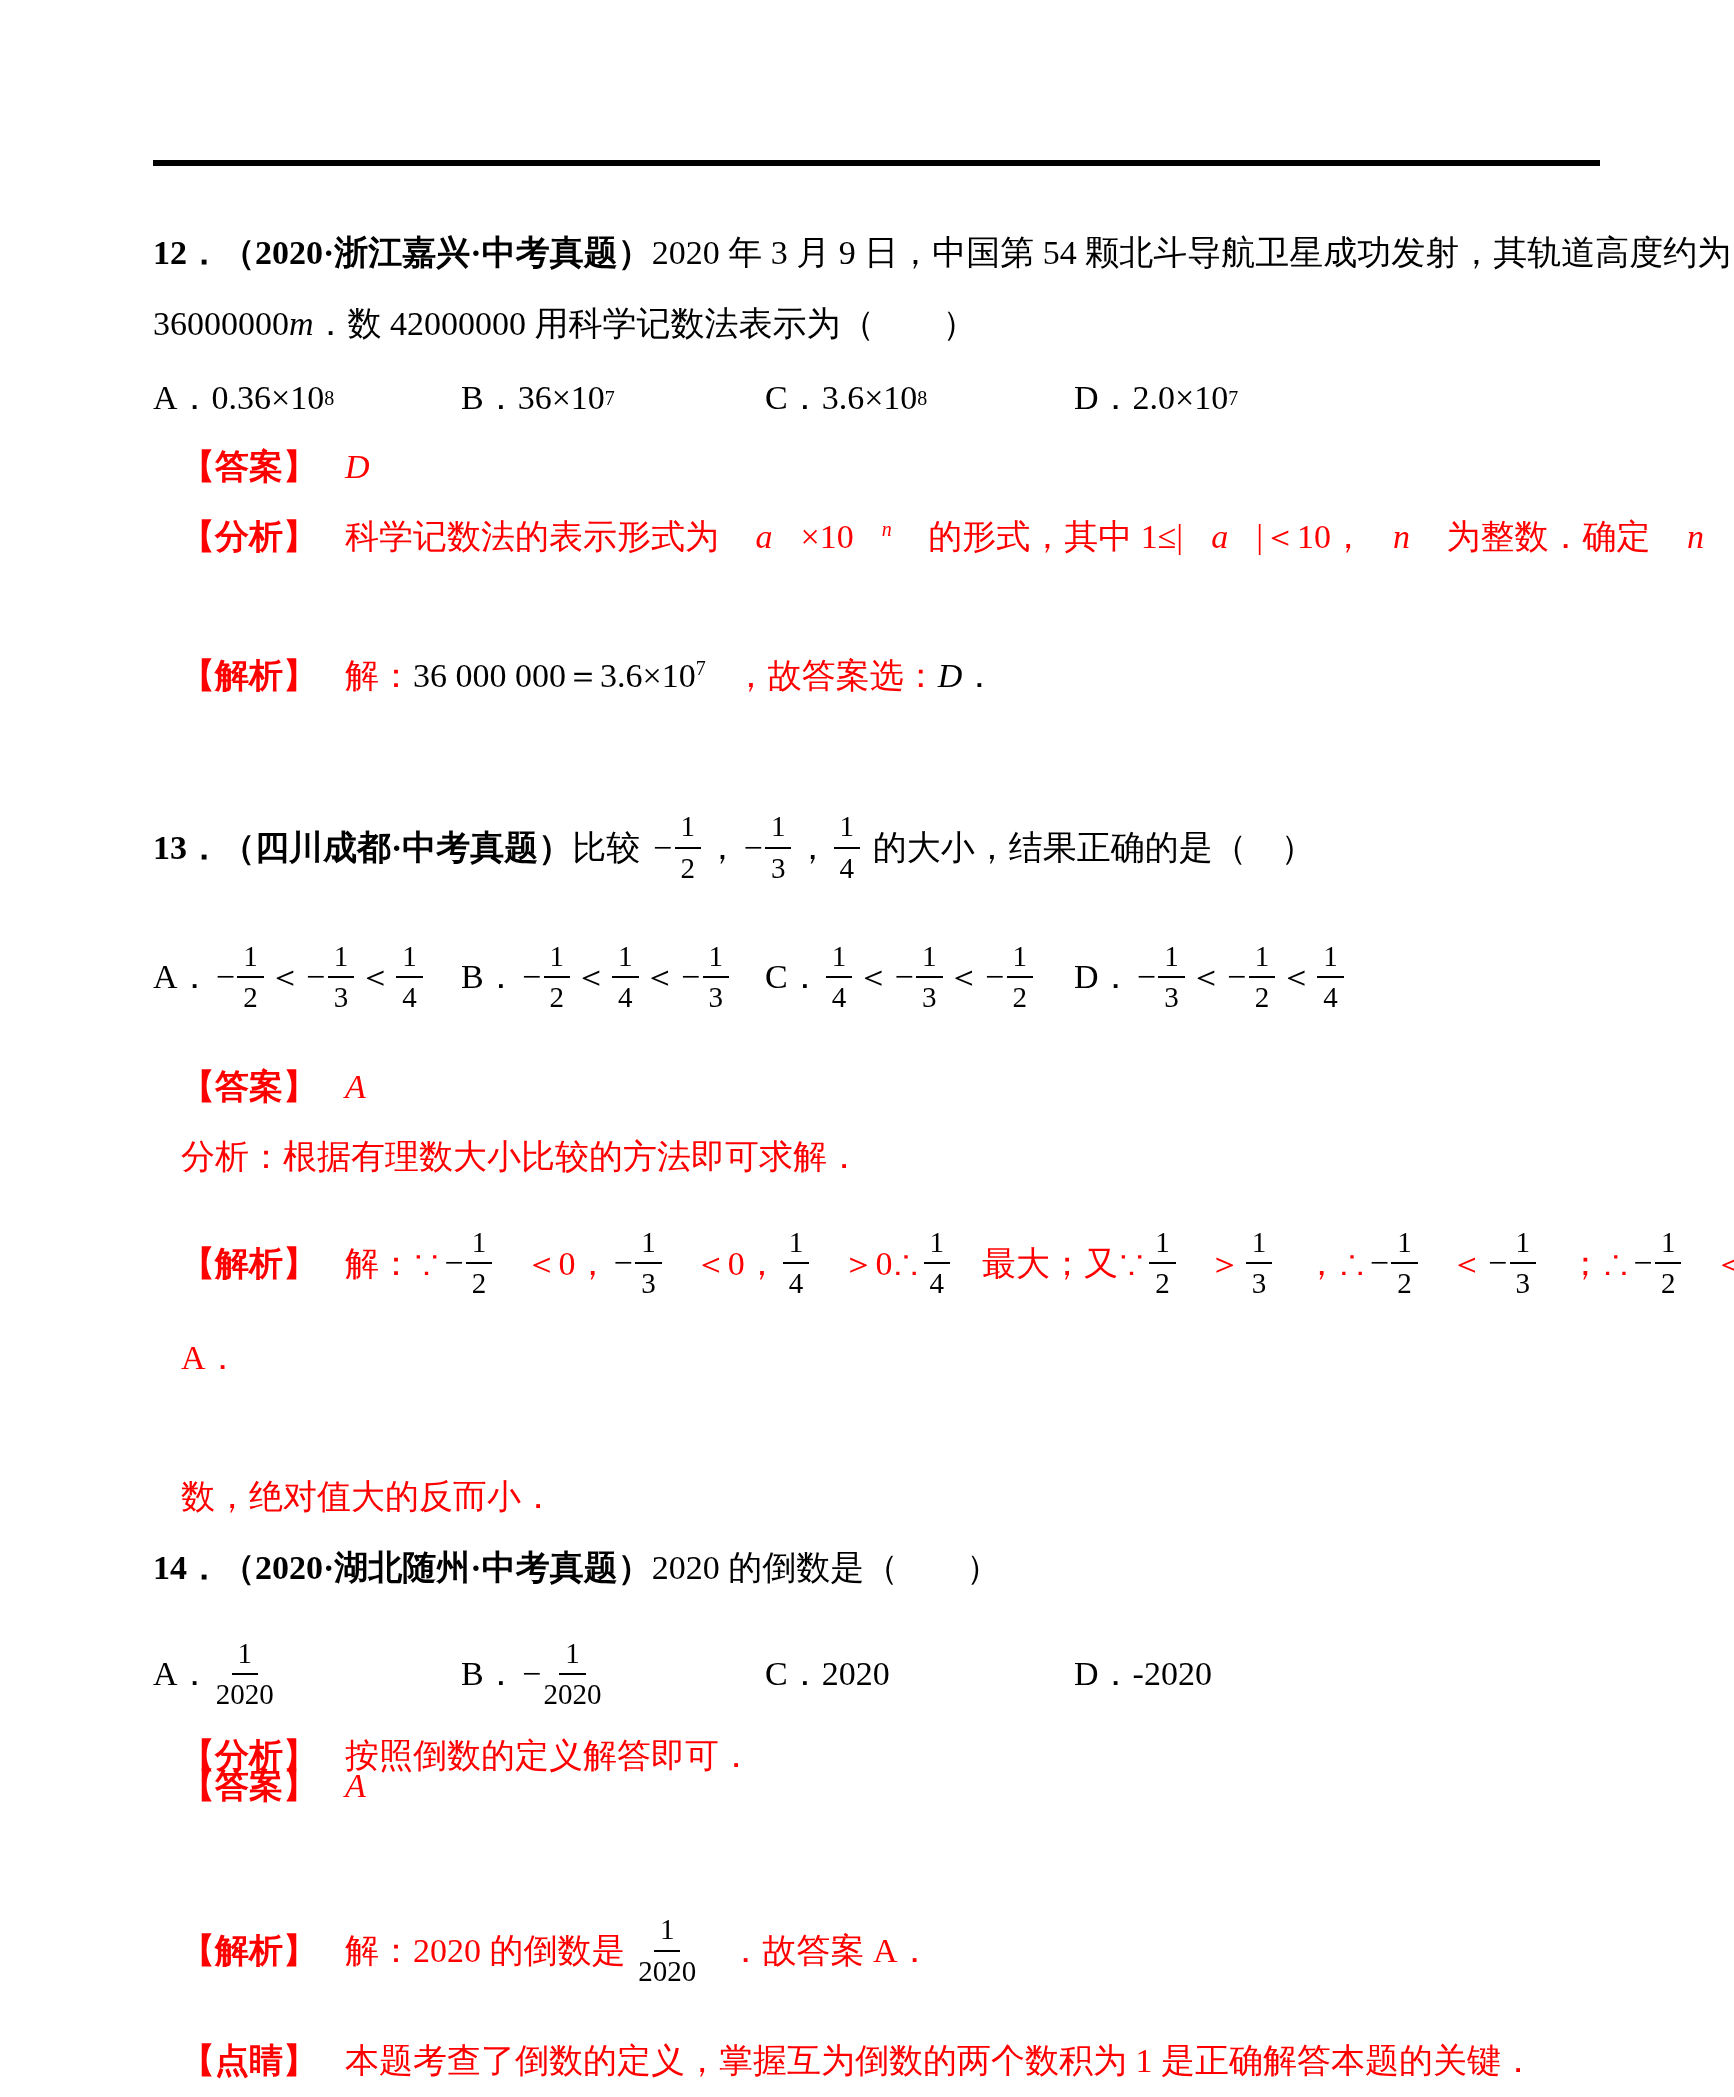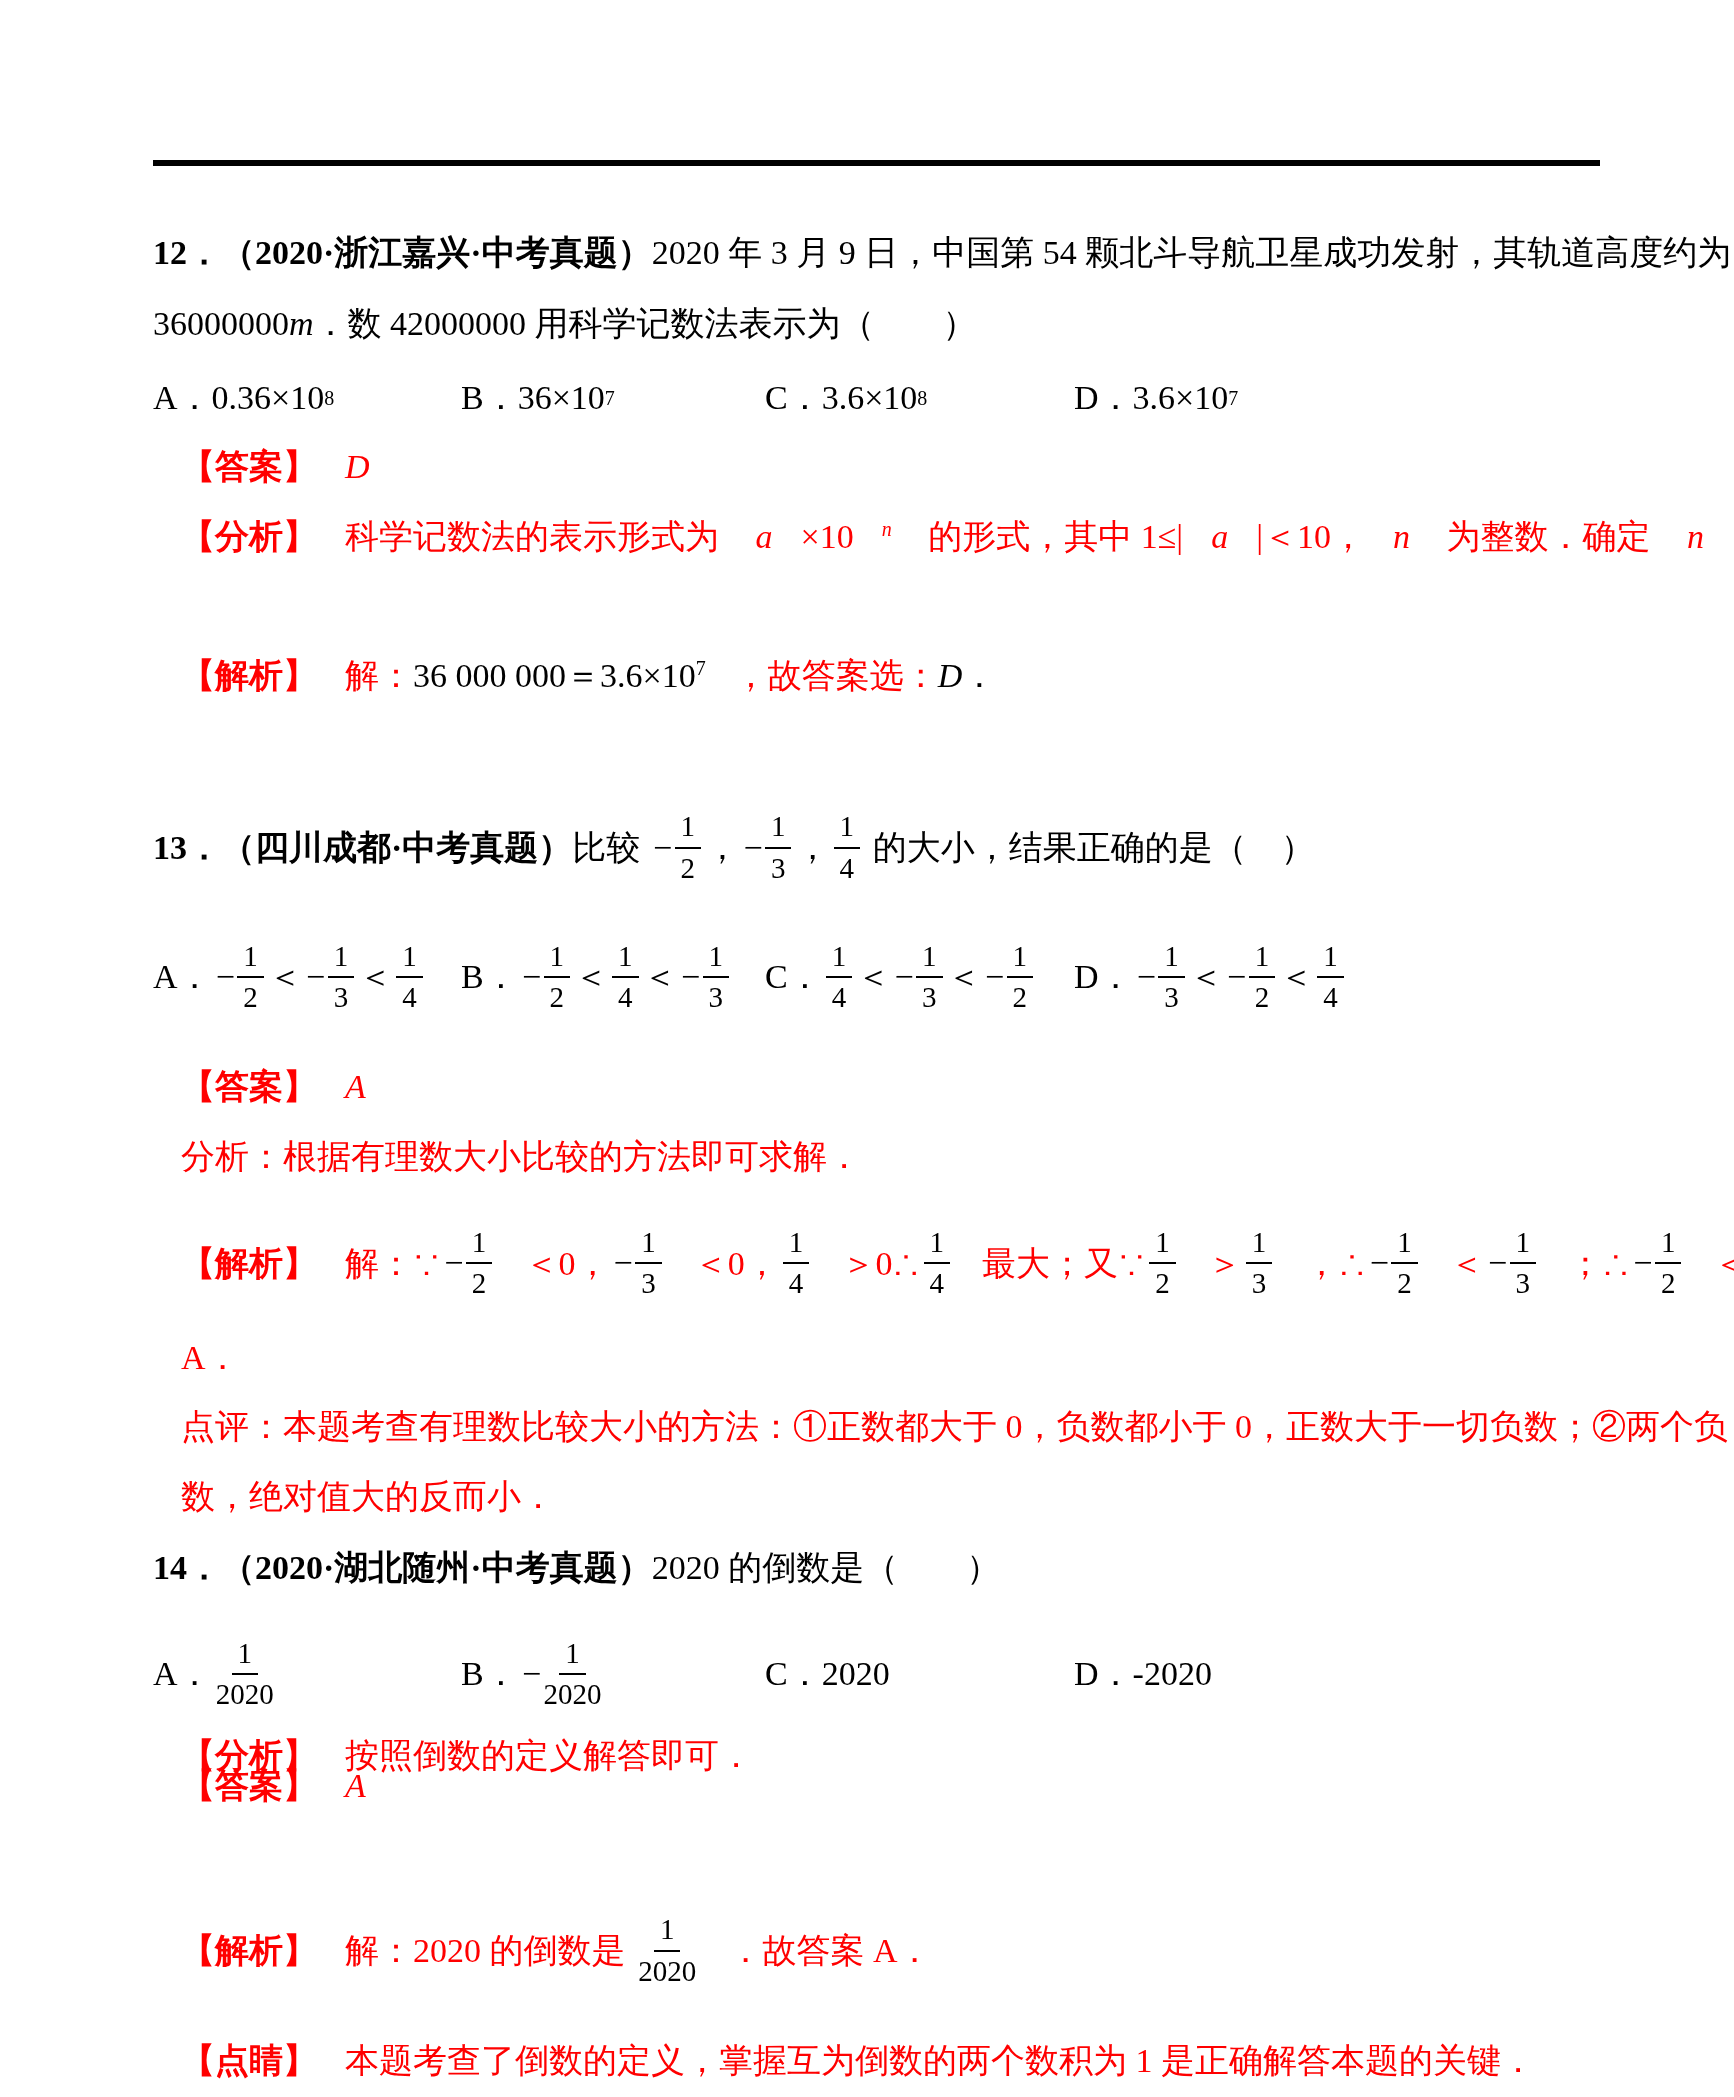--- a/index.html
+++ b/index.html
@@ -41,38 +41,37 @@
 <div class="page">
 
   <div class="rule" style="top:160px;"></div>
 
   <div class="line" style="top:229px;"><span class="run b">12．（2020·浙江嘉兴·中考真题）</span><span class="run">2020 年 3 月 9 日，中国第 54 颗北斗导航卫星成功发射，其轨道高度约为</span></div>
   <div class="line" style="top:300px;"><span class="run">36000000</span><span class="run i">m</span><span class="run">．数 42000000 用科学记数法表示为（　　）</span></div>
   <div class="optrow" style="top:373px;height:50px;">
     <span class="opt c1"><span class="run">A．0.36×10</span><sup class="run">8</sup></span>
     <span class="opt c2"><span class="run">B．36×10</span><sup class="run">7</sup></span>
     <span class="opt c3"><span class="run">C．3.6×10</span><sup class="run">8</sup></span>
-    <span class="opt c4"><span class="run">D．3.6×10</span><sup class="run">7</sup></span>
+    <span class="opt c4"><span class="run">D．2.0×10</span><sup class="run">7</sup></span>
   </div>
   <div class="line" style="top:443px;"><span class="run r b">【答案】</span><span class="run r i">D</span></div>
   <div class="line" style="top:513px;"><span class="run r b">【分析】</span><span class="run r">科学记数法的表示形式为 </span><span class="run r i">a</span><span class="run r">×10</span><sup class="run r i">n</sup><span class="run r"> 的形式，其中 1≤|</span><span class="run r i">a</span><span class="run r">|＜10，</span><span class="run r i">n</span><span class="run r"> 为整数．确定 </span><span class="run r i">n</span><span class="run r"> 的值时，要看把原数</span></div>
   <div class="line" style="top:652px;"><span class="run r b">【解析】</span><span class="run r">解：</span><span class="run">36 000 000＝3.6×10</span><sup class="run">7</sup><span class="run r">，故答案选：</span><span class="run i">D</span><span class="run">．</span></div>
 
   <div class="line tall" style="top:793px;height:109px;"><span class="run b">13．（四川成都·中考真题）</span><span class="run">比较 </span><span class="frw"><span class="mi">−</span><span class="fr"><span class="n">1</span><span class="d">2</span></span></span><span class="run">，</span><span class="frw"><span class="mi">−</span><span class="fr"><span class="n">1</span><span class="d">3</span></span></span><span class="run">，</span><span class="frw"><span class="fr"><span class="n">1</span><span class="d">4</span></span></span><span class="run"> 的大小，结果正确的是（　）</span></div>
   <div class="optrow" style="top:914px;height:126px;">
     <span class="opt c1"><span class="run">A．</span><span class="frw"><span class="mi">−</span><span class="fr"><span class="n">1</span><span class="d">2</span></span></span><span class="run">＜</span><span class="frw"><span class="mi">−</span><span class="fr"><span class="n">1</span><span class="d">3</span></span></span><span class="run">＜</span><span class="frw"><span class="fr"><span class="n">1</span><span class="d">4</span></span></span></span>
     <span class="opt c2"><span class="run">B．</span><span class="frw"><span class="mi">−</span><span class="fr"><span class="n">1</span><span class="d">2</span></span></span><span class="run">＜</span><span class="frw"><span class="fr"><span class="n">1</span><span class="d">4</span></span></span><span class="run">＜</span><span class="frw"><span class="mi">−</span><span class="fr"><span class="n">1</span><span class="d">3</span></span></span></span>
     <span class="opt c3"><span class="run">C．</span><span class="frw"><span class="fr"><span class="n">1</span><span class="d">4</span></span></span><span class="run">＜</span><span class="frw"><span class="mi">−</span><span class="fr"><span class="n">1</span><span class="d">3</span></span></span><span class="run">＜</span><span class="frw"><span class="mi">−</span><span class="fr"><span class="n">1</span><span class="d">2</span></span></span></span>
     <span class="opt c4"><span class="run">D．</span><span class="frw"><span class="mi">−</span><span class="fr"><span class="n">1</span><span class="d">3</span></span></span><span class="run">＜</span><span class="frw"><span class="mi">−</span><span class="fr"><span class="n">1</span><span class="d">2</span></span></span><span class="run">＜</span><span class="frw"><span class="fr"><span class="n">1</span><span class="d">4</span></span></span></span>
   </div>
   <div class="line" style="top:1063px;"><span class="run r b">【答案】</span><span class="run r i">A</span></div>
   <div class="line" style="top:1133px;"><span class="run r">分析：根据有理数大小比较的方法即可求解．</span></div>
   <div class="line tall" style="top:1200px;height:126px;"><span class="run r b">【解析】</span><span class="run r">解：∵</span><span class="frw"><span class="mi">−</span><span class="fr"><span class="n">1</span><span class="d">2</span></span></span><span class="run r">＜0，</span><span class="frw"><span class="mi">−</span><span class="fr"><span class="n">1</span><span class="d">3</span></span></span><span class="run r">＜0，</span><span class="frw"><span class="fr"><span class="n">1</span><span class="d">4</span></span></span><span class="run r">＞0∴</span><span class="frw"><span class="fr"><span class="n">1</span><span class="d">4</span></span></span><span class="run r">最大；又∵</span><span class="frw"><span class="fr"><span class="n">1</span><span class="d">2</span></span></span><span class="run r">＞</span><span class="frw"><span class="fr"><span class="n">1</span><span class="d">3</span></span></span><span class="run r">，∴</span><span class="frw"><span class="mi">−</span><span class="fr"><span class="n">1</span><span class="d">2</span></span></span><span class="run r">＜</span><span class="frw"><span class="mi">−</span><span class="fr"><span class="n">1</span><span class="d">3</span></span></span><span class="run r">；∴</span><span class="frw"><span class="mi">−</span><span class="fr"><span class="n">1</span><span class="d">2</span></span></span><span class="run r">＜</span><span class="frw"><span class="mi">−</span><span class="fr"><span class="n">1</span><span class="d">3</span></span></span><span class="run r">＜</span><span class="frw"><span class="fr"><span class="n">1</span><span class="d">4</span></span></span><span class="run r">．故选</span></div>
   <div class="line" style="top:1334px;"><span class="run r">A．</span></div>
-  <div class="line" style="top:1403px;"><span class="run r">点评：本题考查有理数比较大小的方法：①正数都大于 0，负数都小于 0，正数大于一切负数；②两个负</span></div>
   <div class="line" style="top:1473px;"><span class="run r">数，绝对值大的反而小．</span></div>
 
   <div class="line" style="top:1544px;"><span class="run b">14．（2020·湖北随州·中考真题）</span><span class="run">2020 的倒数是（　　）</span></div>
   <div class="optrow" style="top:1611px;height:126px;">
     <span class="opt c1"><span class="run">A．</span><span class="frw"><span class="fr"><span class="n">1</span><span class="d">2020</span></span></span></span>
     <span class="opt c2"><span class="run">B．</span><span class="frw"><span class="mi">−</span><span class="fr"><span class="n">1</span><span class="d">2020</span></span></span></span>
     <span class="opt c3"><span class="run">C．2020</span></span>
     <span class="opt c4"><span class="run">D．-2020</span></span>
   </div>
   <div class="line" style="top:1762px;"><span class="run r b">【答案】</span><span class="run r i">A</span></div>

